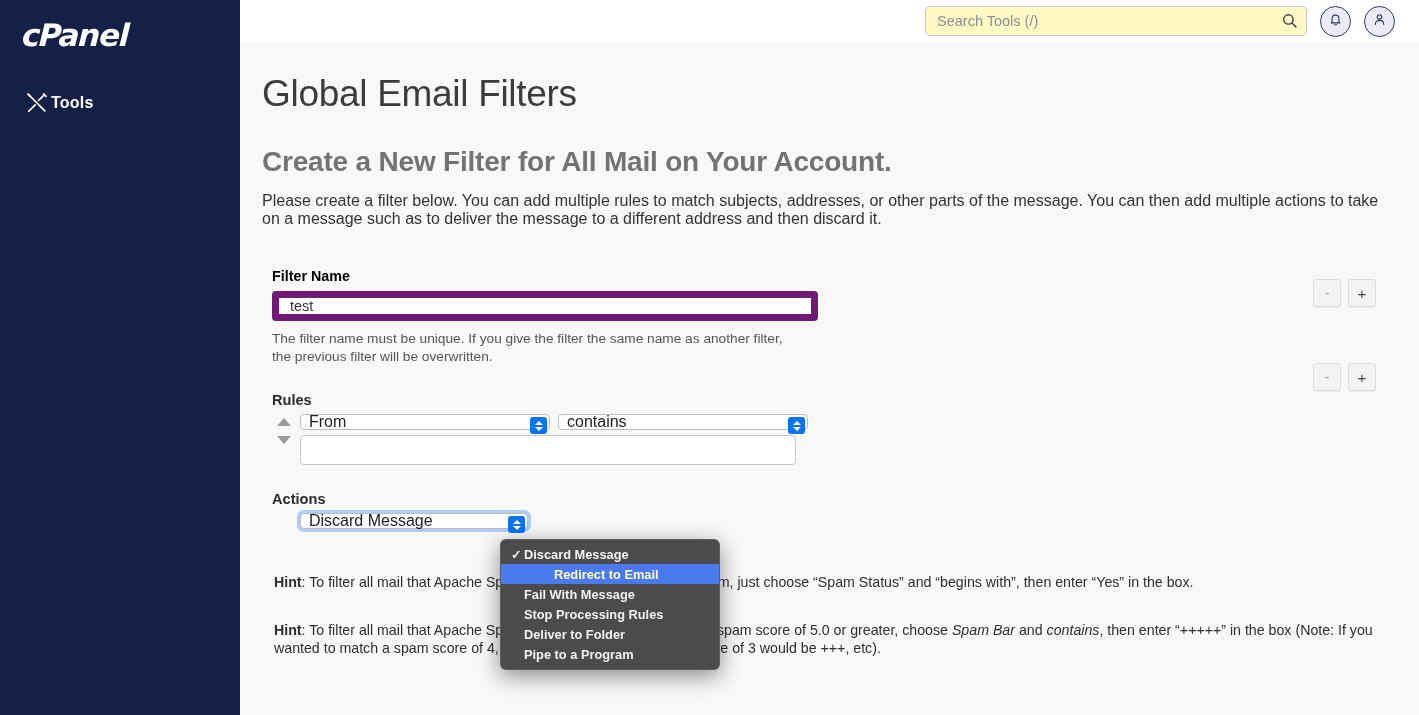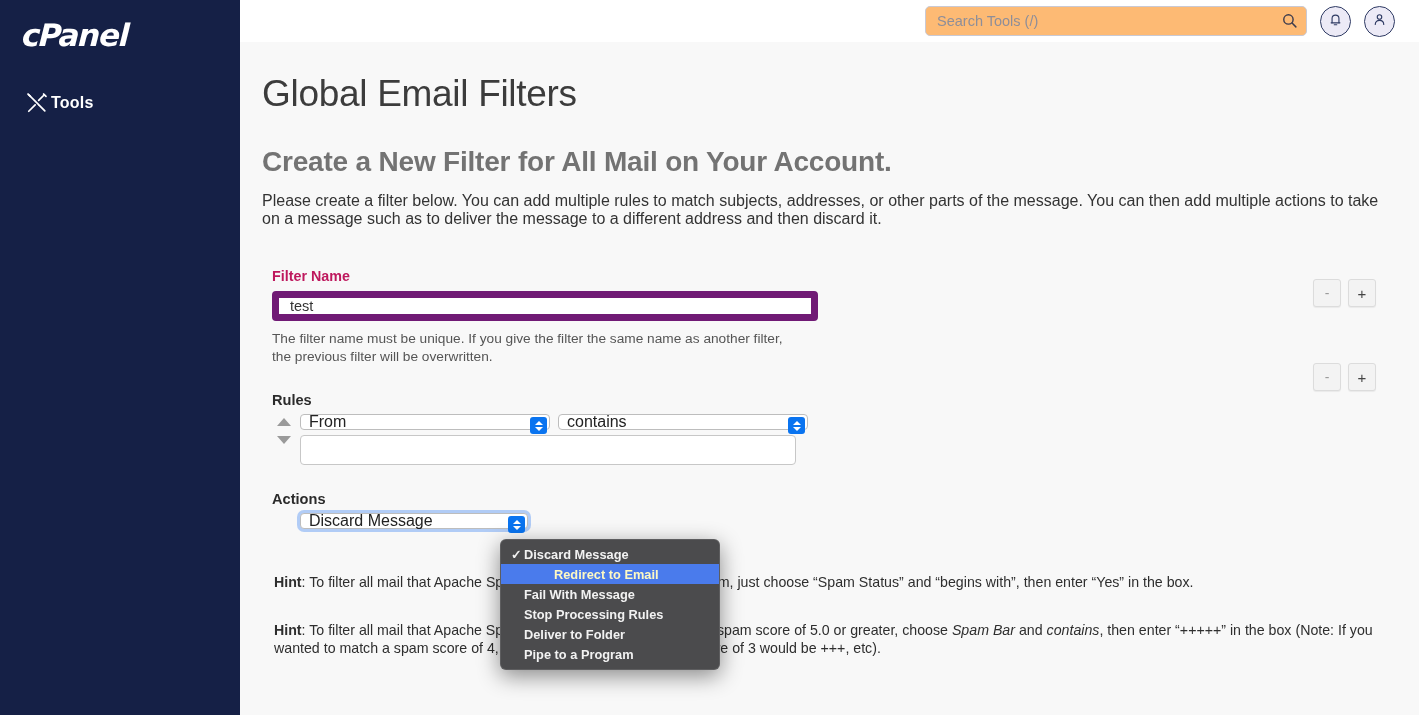--- a/index.html
+++ b/index.html
@@ -59,21 +59,21 @@
     width: 382px; height: 30px;
   }
   .search-box input {
     width: 100%; height: 100%;
     border: 1px solid #c9c9d4;
     border-radius: 5px;
     padding: 0 34px 0 11px;
     font-size: 14.5px;
     font-family: "Liberation Sans", sans-serif;
     color: #333;
-    background: #fdba74;
+    background: #fef9c3;
     outline: none;
   }
   .search-box input::placeholder { color: #8e8e99; }
   .search-icon {
     position: absolute; right: 9px; top: 6px;
     width: 17px; height: 17px; pointer-events: none;
   }
   .circle-btn {
     width: 31px; height: 31px; border-radius: 50%;
     background: #eceaf6;
@@ -99,21 +99,21 @@
     font-size: 28px; font-weight: bold; color: #737373;
     margin-top: 28px; line-height: 32px; letter-spacing: -.2px;
   }
   .desc {
     font-size: 16px; color: #333; line-height: 18px;
     margin-top: 14px; max-width: 1125px;
   }
 
   .form { margin-top: 40px; padding-left: 10px; position: relative; }
   .field-label {
-    font-size: 14.3px; font-weight: bold; color: #be185d;
+    font-size: 14.3px; font-weight: bold; color: #000000;
     margin-bottom: 7px;
   }
   .text-input {
     width: 546px; height: 30px;
     border: 7px solid #701a75; border-radius: 4px;
     background: #fff; padding: 0 11px;
     font-size: 14.5px; color: #333;
     font-family: "Liberation Sans", sans-serif;
     outline: none;
   }

